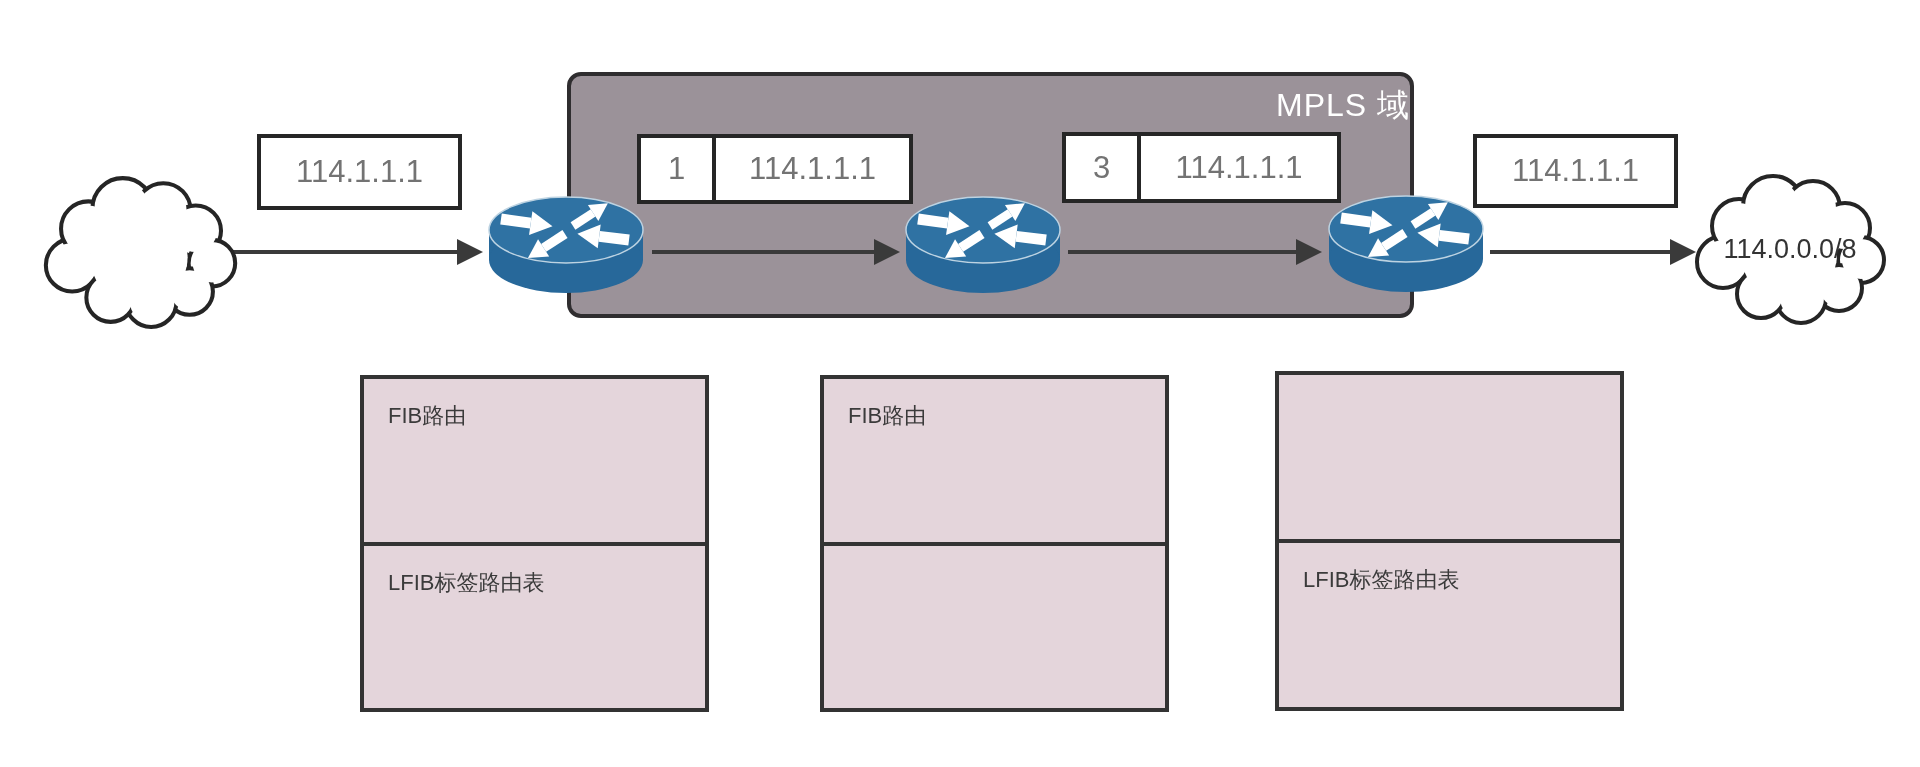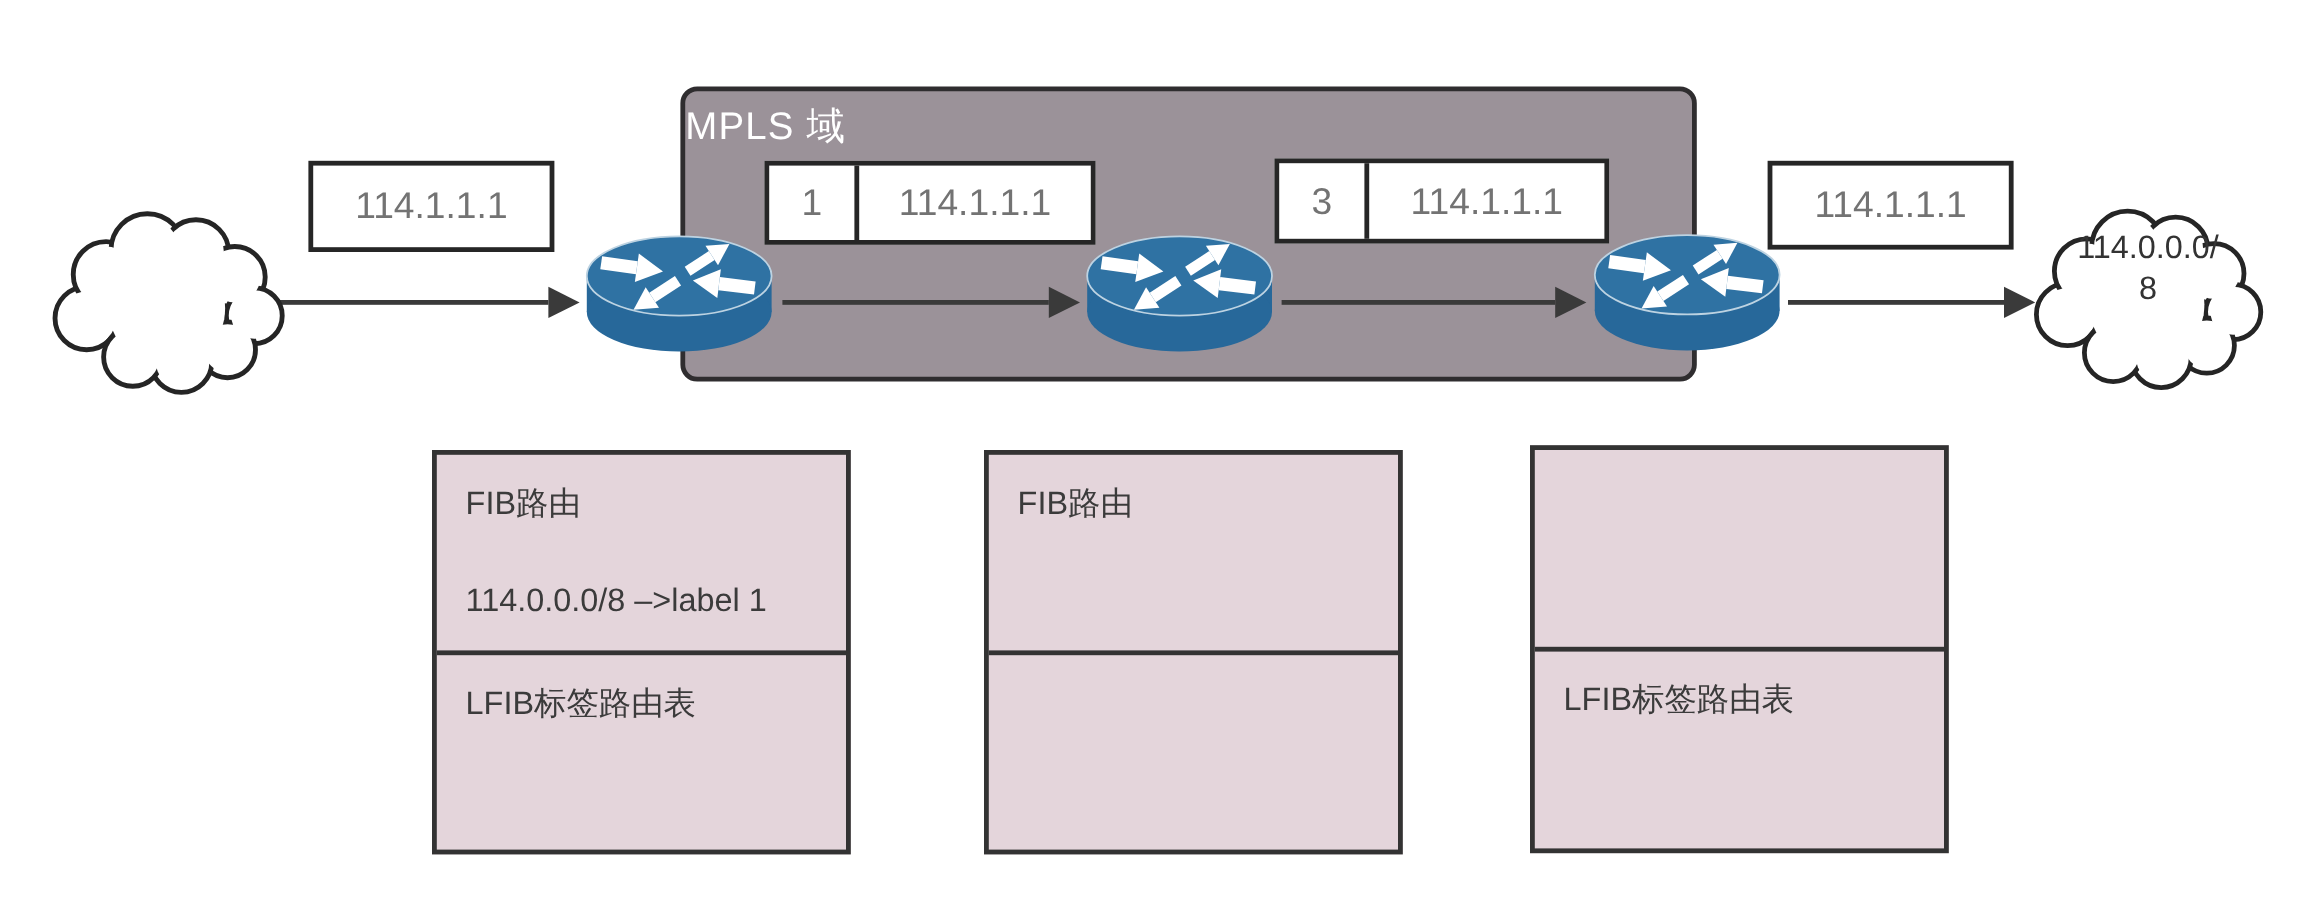--- a/index.html
+++ b/index.html
@@ -6,21 +6,21 @@
   .canvas{
     position:relative;width:1920px;height:767px;background:#ffffff;
     font-family:"Liberation Sans", sans-serif;color:#3b3b3b;overflow:hidden;
   }
   
   .mpls{
     position:absolute;left:567px;top:72px;width:847px;height:246px;
     background:#9b9299;border:4px solid #2f2d2f;border-radius:14px;box-sizing:border-box;
   }
   .mpls-title{
-    position:absolute;left:0;right:0;top:8px;text-align:left;
+    position:absolute;left:0;right:0;top:8px;text-align:right;
     color:#ffffff;font-size:32px;letter-spacing:1px;
   }
   
   .ipbox{
     position:absolute;background:#ffffff;border:4px solid #262626;box-sizing:border-box;
     display:flex;align-items:center;justify-content:center;font-size:31px;color:#737373;
   }
   .packet{padding:0;align-items:stretch;justify-content:flex-start;}
   .packet .cell-label{
     width:71px;border-right:4px solid #262626;display:flex;align-items:center;justify-content:center;
@@ -29,31 +29,31 @@
   
   .flow{position:absolute;height:4px;background:#3a3a3a;}
   .flow::after{
     content:"";position:absolute;right:-26px;top:-11px;width:0;height:0;
     border-left:26px solid #3a3a3a;border-top:13px solid transparent;border-bottom:13px solid transparent;
   }
   
   .router{position:absolute;width:170px;height:105px;z-index:3;}
   .cloud{position:absolute;z-index:2;}
   .cloud-text{
-    position:absolute;z-index:4;display:flex;flex-direction:column;align-items:center;justify-content:flex-start;
+    position:absolute;z-index:4;display:flex;flex-direction:row;align-items:center;justify-content:center;
     font-size:27px;line-height:1.25;color:#333333;text-align:center;
   }
   
   .rtable{
     position:absolute;width:349px;height:337px;background:#e4d5db;border:4px solid #333333;
     box-sizing:border-box;display:flex;flex-direction:column;
   }
   .rtable .tcell{
     flex:1;display:flex;flex-direction:column;justify-content:space-between;
-    padding:22px 22px 26px 24px;font-size:27px;color:#3b3b3b;
+    padding:22px 22px 26px 24px;font-size:22px;color:#3b3b3b;
   }
   .rtable .tcell:first-child{border-bottom:4px solid #333333;}
   .defs-svg{position:absolute;width:0;height:0;}
 </style>
 </head>
 <body>
 
 <svg class="defs-svg" aria-hidden="true">
   <defs>
     <g id="router-arrow">
@@ -145,21 +145,20 @@
   <svg class="router" style="left:898px;top:192px;">
     <use href="#router-symbol" width="170" height="105"></use>
   </svg>
   <svg class="router" style="left:1321px;top:191px;">
     <use href="#router-symbol" width="170" height="105"></use>
   </svg>
 
   <div class="rtable" style="left:360px;top:375px;">
     <div class="tcell">
       <div>FIB路由</div>
-      <div>114.0.0.0/8 –&gt;label 1</div>
     </div>
     <div class="tcell">
       <div>LFIB标签路由表</div>
     </div>
   </div>
 
   <div class="rtable" style="left:820px;top:375px;">
     <div class="tcell">
       <div>FIB路由</div>
     </div>

